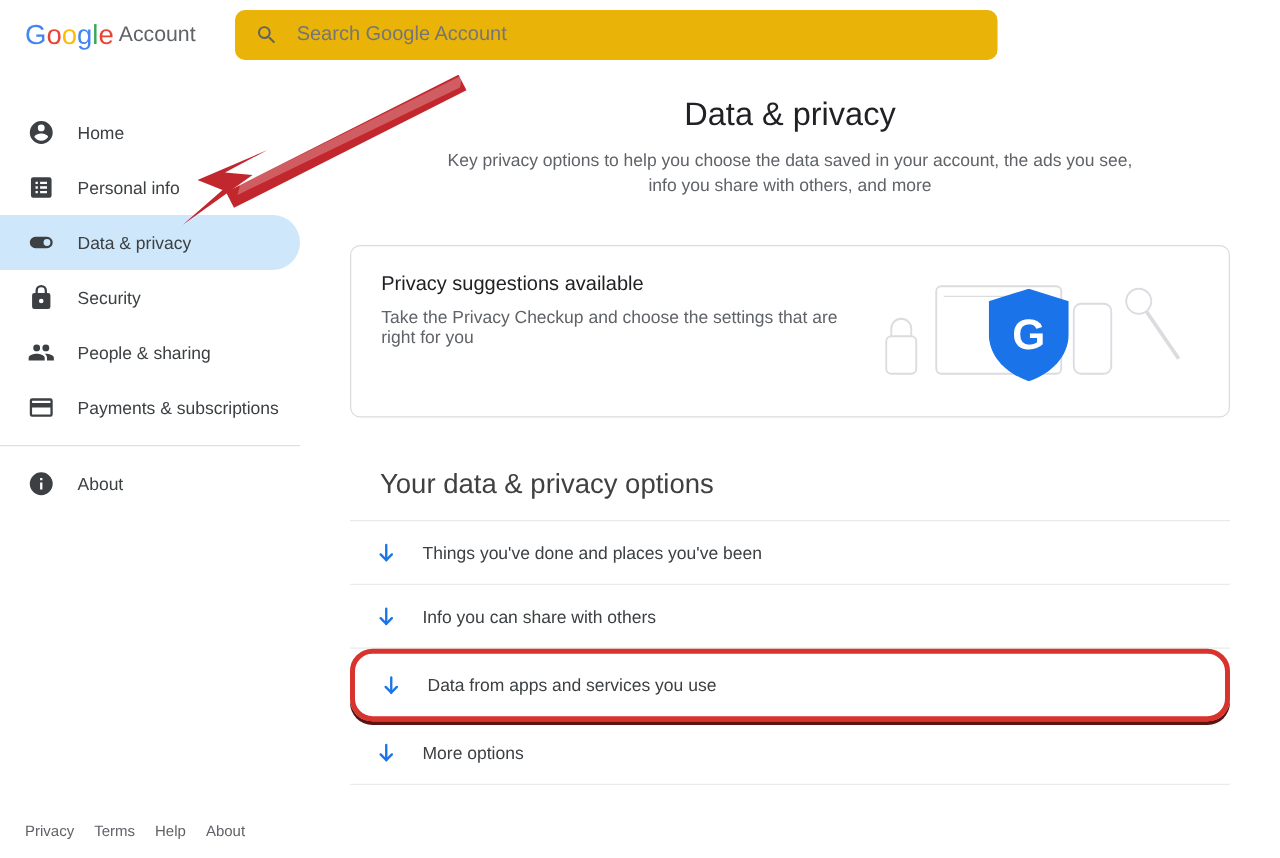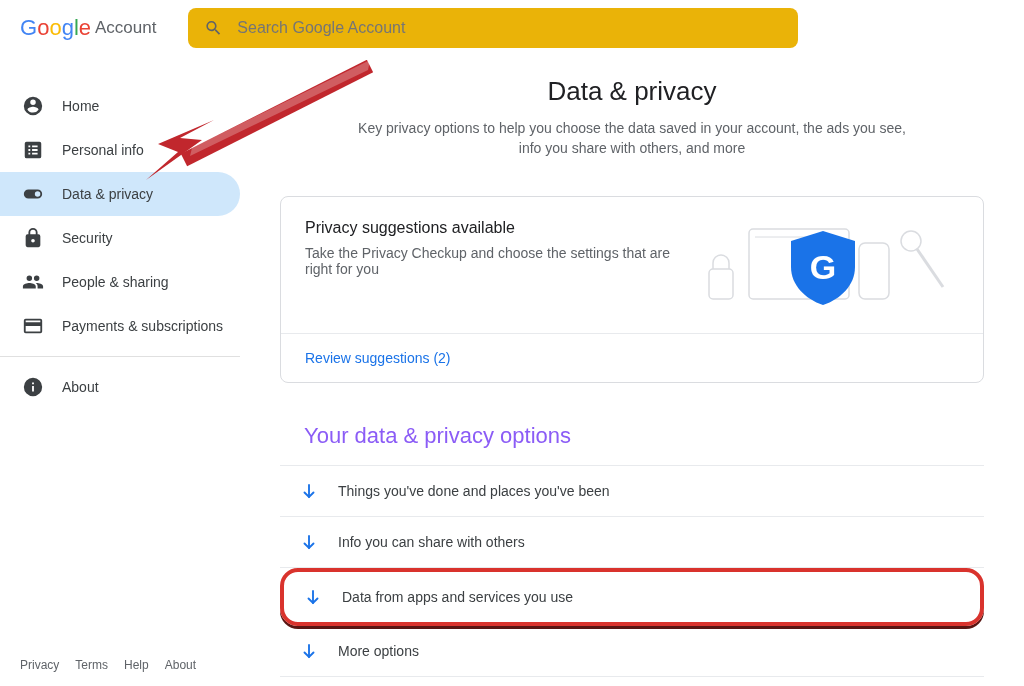--- a/index.html
+++ b/index.html
@@ -32,21 +32,21 @@
     .card-desc { font-size: 14px; color: #5f6368; }
     .card-illus { flex: 0 0 260px; height: 90px; position: relative; margin-left: 20px; }
     .shield { width: 64px; height: 74px; position: absolute; left: 92px; top: 12px; }
     .shield-body { fill: #1A73E8; }
     .shield-letter { fill: white; font-size: 34px; font-weight: bold; font-family: Arial; }
     .illus-bg { position: absolute; inset: 0; }
     .illus-bg path, .illus-bg rect, .illus-bg circle { fill: none; stroke: #dadce0; stroke-width: 1.5; }
     .card-bottom { border-top: 1px solid #e8eaed; padding: 16px 24px; }
     .link { color: #1a73e8; font-size: 14px; font-weight: 500; cursor: pointer; }
 
-    .section-title { font-size: 22px; color: #8b5cf6; font-weight: 400; margin: 40px 0 16px 24px; }
+    .section-title { font-size: 22px; color: #404040; font-weight: 400; margin: 40px 0 16px 24px; }
     .opt-list { border-top: 0; }
     .opt-item { display: flex; align-items: center; gap: 20px; padding: 16px 20px; border-bottom: 1px solid #e8eaed; cursor: pointer; }
     .opt-item:first-child { border-top: 1px solid #e8eaed; }
     .opt-item .arrow { color: #1a73e8; width: 18px; height: 18px; }
     .opt-item span { font-size: 14px; color: #3c4043; }
     .opt-item.highlighted { border: 4px solid #d9332d; border-radius: 18px; box-shadow: 0 3px 0 #5a1512; text-align: center; }
 
     .footer { position: absolute; bottom: 0; left: 0; padding: 14px 20px; display: flex; gap: 16px; }
     .footer a { color: #5f6368; font-size: 12px; text-decoration: none; cursor: pointer; }
 
@@ -137,23 +137,20 @@
             <rect x="160" y="24" width="30" height="56" rx="6"></rect>
             <circle cx="212" cy="22" r="10"></circle>
             <line x1="218" y1="30" x2="244" y2="68" stroke="#dadce0" stroke-width="3"></line>
           </svg>
           <svg class="shield" viewBox="0 0 64 74">
             <path class="shield-body" d="M32 0 L64 10 V36 C64 54 50 68 32 74 C14 68 0 54 0 36 V10 Z"></path>
             <text class="shield-letter" x="32" y="48" text-anchor="middle">G</text>
           </svg>
         </div>
       </div>
-      <div class="card-bottom">
-        <span class="link">Review suggestions (2)</span>
-      </div>
     </div>
 
     <div class="section-title">Your data &amp; privacy options</div>
     <div class="opt-list">
       <div class="opt-item">
         <svg class="arrow" viewBox="0 0 24 24" fill="none" stroke="currentColor" stroke-width="2.5" stroke-linecap="round">
             <line x1="12" y1="4" x2="12" y2="20"></line>
             <polyline points="6 14 12 20 18 14"></polyline>
           </svg>
         <span>Things you've done and places you've been</span>

